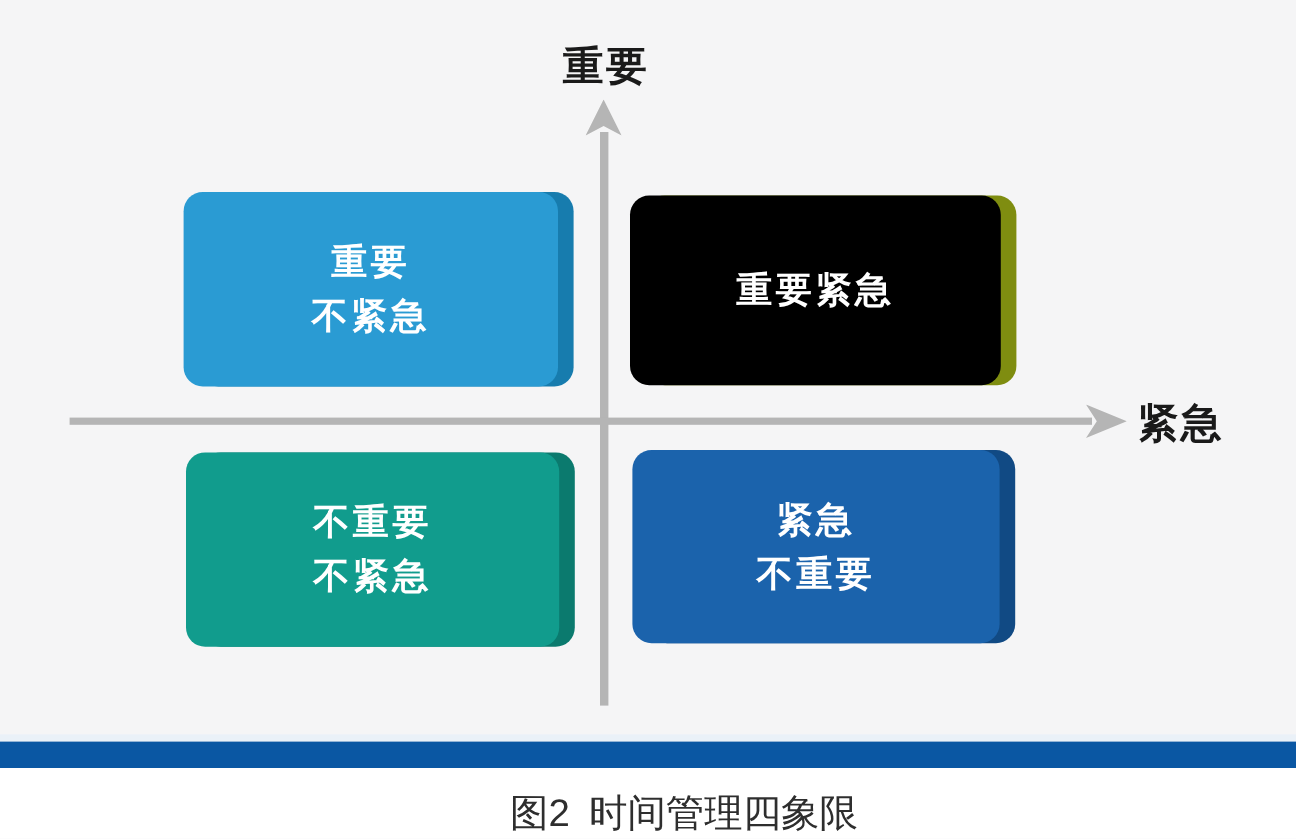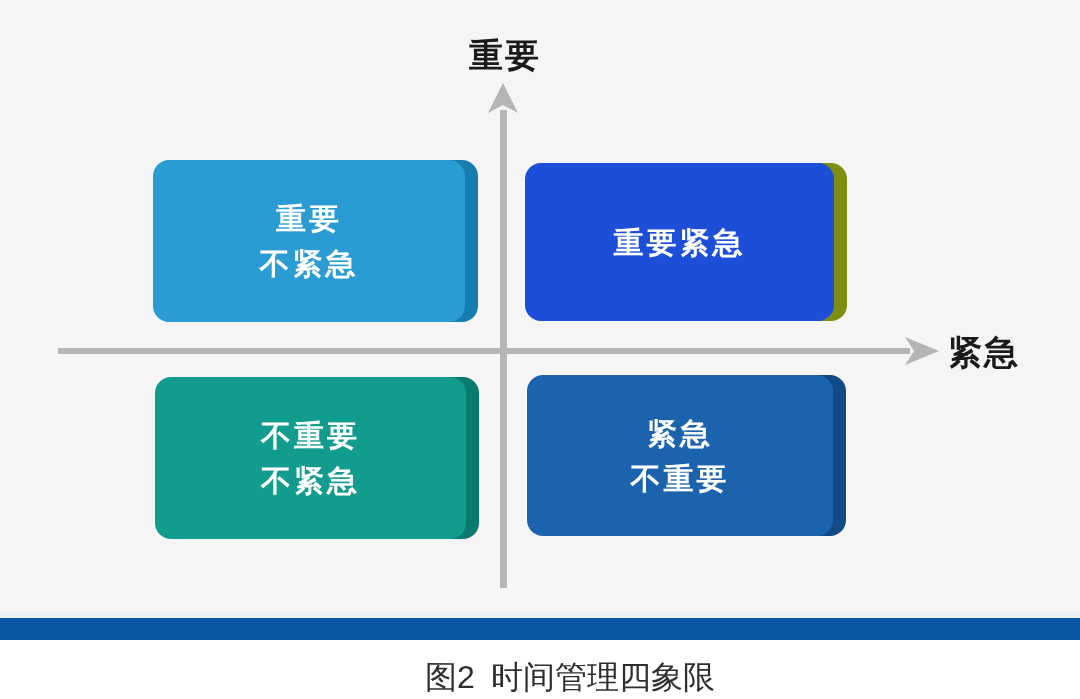--- a/index.html
+++ b/index.html
@@ -124,21 +124,21 @@
   <div class="quad q-tl">
     <div class="quad-side" style="background: rgb(23, 124, 174);"></div>
     <div class="quad-face" style="background: rgb(42, 155, 211);">
       <div class="quad-line">重要</div>
       <div class="quad-line">不紧急</div>
     </div>
   </div>
 
   <div class="quad q-tr">
     <div class="quad-side" style="background: rgb(127, 141, 16);"></div>
-    <div class="quad-face" style="background: #1d4ed8;">
+    <div class="quad-face" style="background: #000000;">
       <div class="quad-line">重要紧急</div>
     </div>
   </div>
 
   <div class="quad q-bl">
     <div class="quad-side" style="background: rgb(11, 122, 110);"></div>
     <div class="quad-face" style="background: rgb(17, 156, 141);">
       <div class="quad-line">不重要</div>
       <div class="quad-line">不紧急</div>
     </div>

